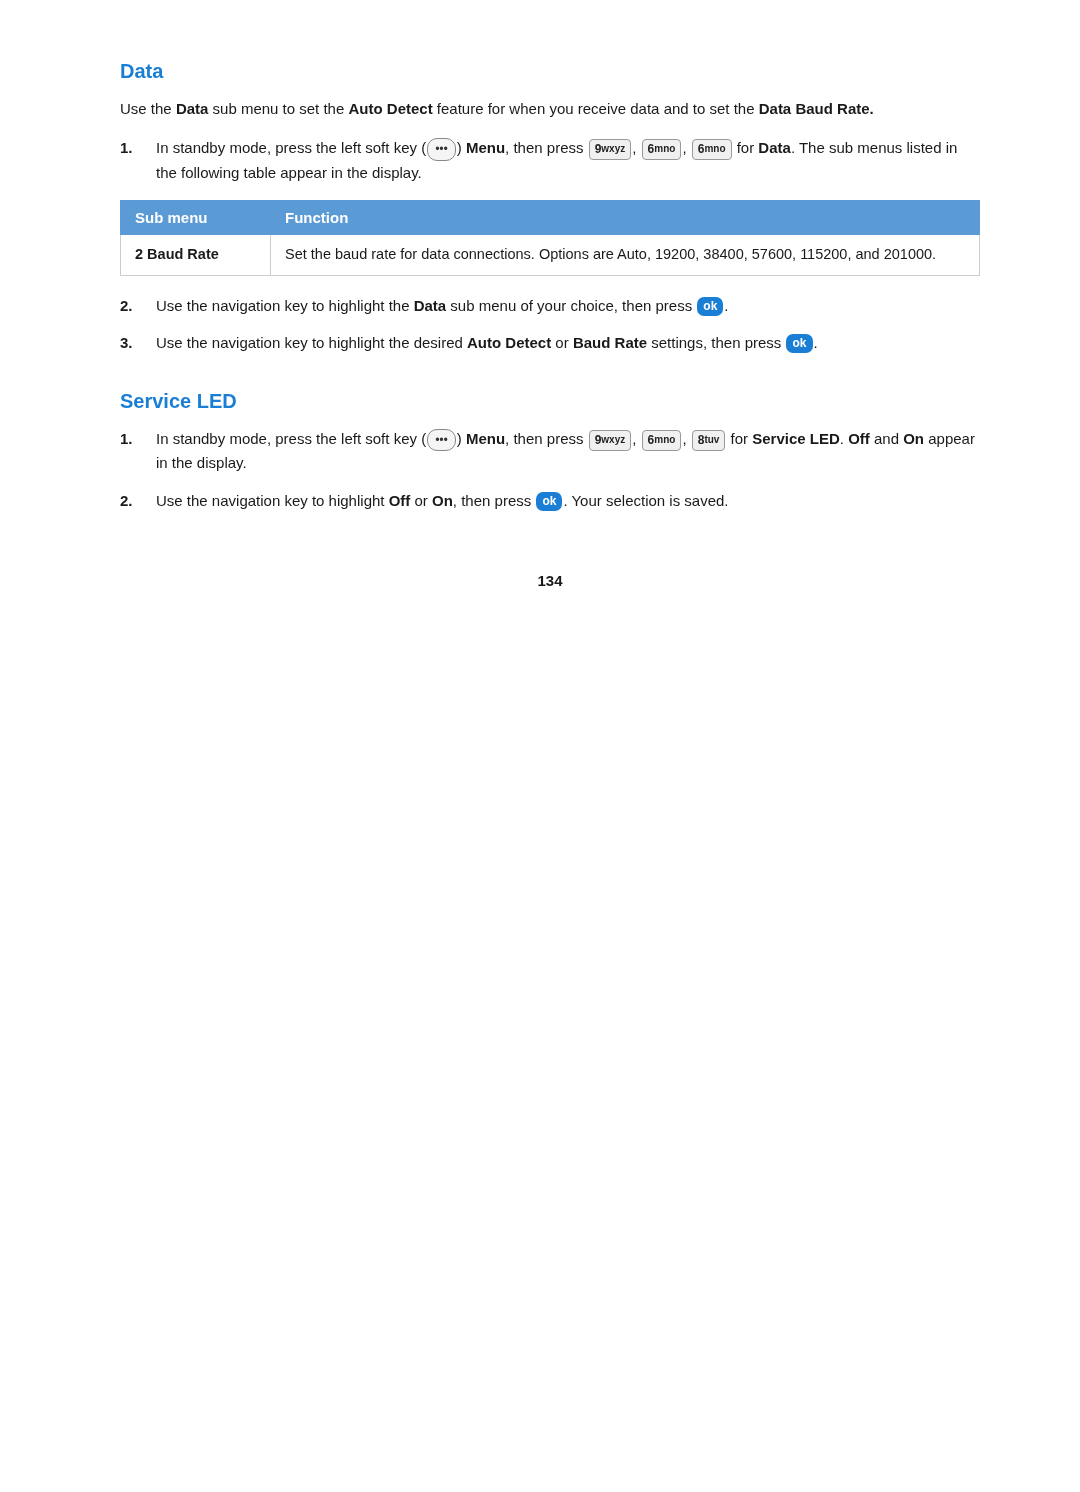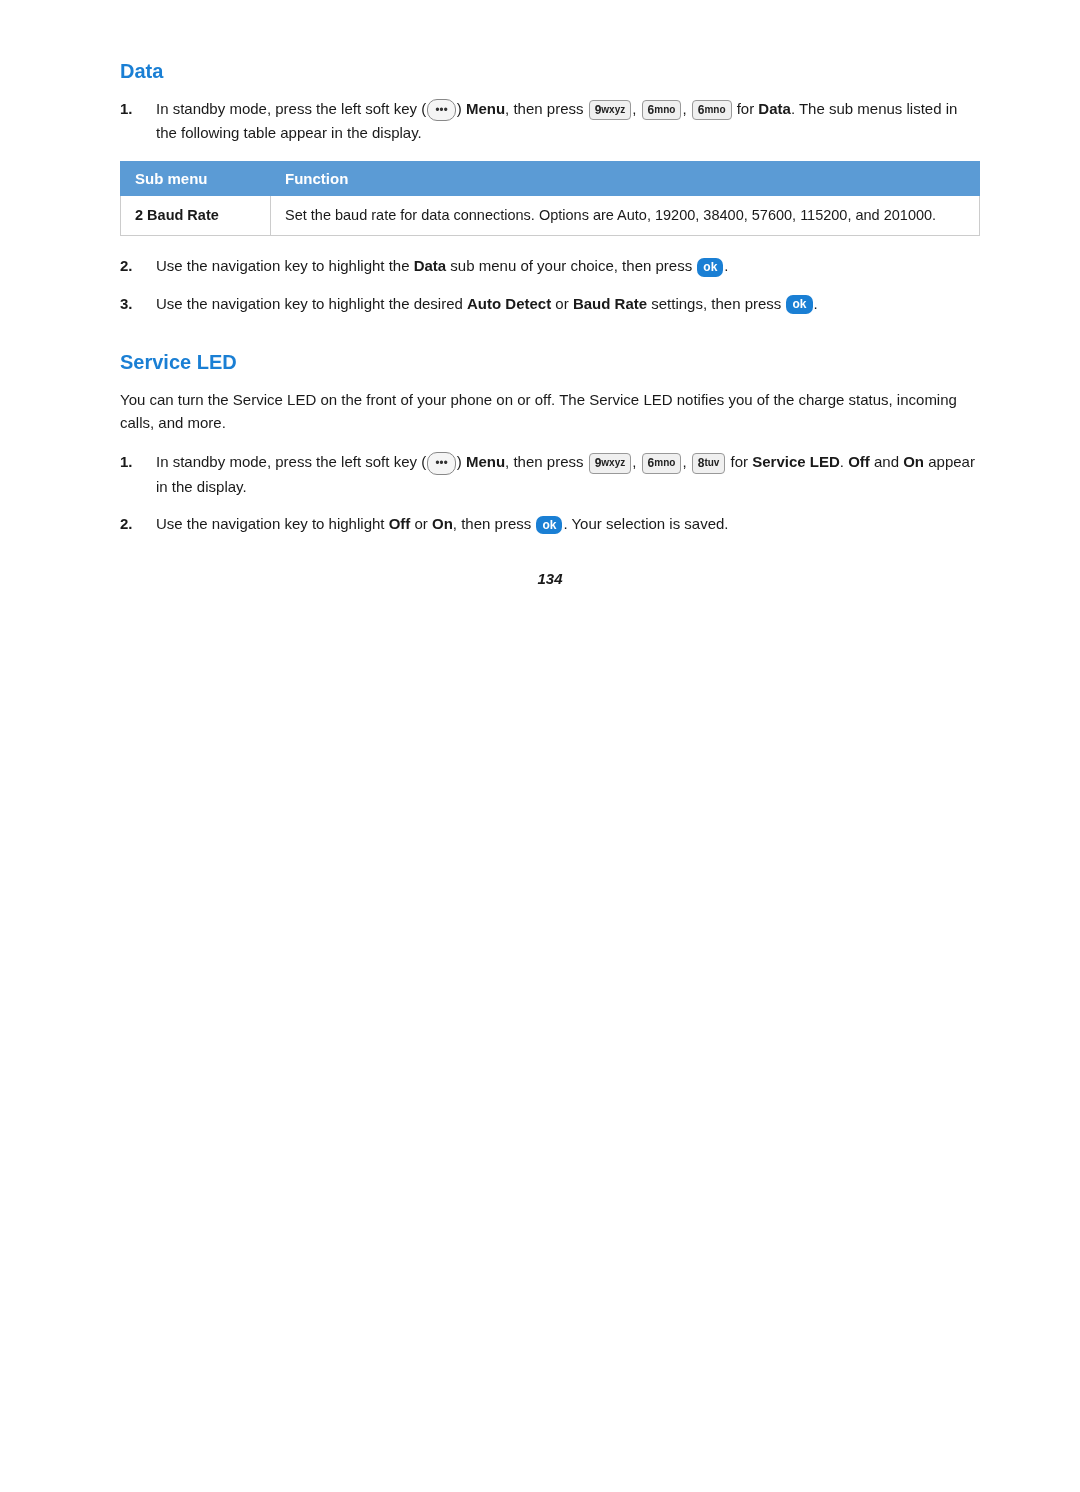--- a/index.html
+++ b/index.html
@@ -141,32 +141,35 @@
 
     .section-gap {
       margin-top: 36px;
       margin-bottom: 8px;
     }
 
     .page-number {
       text-align: center;
       font-weight: bold;
       font-size: 15px;
-      margin-top: 35px;
-      font-style: italic;
+      margin-top: 60px;
     }
 
     b { font-weight: bold; }
   </style>
 </head>
 <body>
 
 <section>
   <h2 class="section-title">Data</h2>
 
+  <p class="intro-text">
+    Use the <b>Data</b> sub menu to set the <b>Auto Detect</b> feature for
+    when you receive data and to set the <b>Data Baud Rate.</b>
+  </p>
 
   <ol class="numbered-list">
     <li>
       <span class="num">1.</span>
       <span class="content">
         In standby mode, press the left soft key (<span class="soft-key-icon">•••</span>) <b>Menu</b>,
         then press <span class="key-btn">9<sup>wxyz</sup></span>,
         <span class="key-btn">6 <sup>mno</sup></span>,
         <span class="key-btn">6 <sup>mno</sup></span>
         for <b>Data</b>. The sub menus listed in the following table appear in the display.
@@ -201,23 +204,20 @@
       <span class="content">
         Use the navigation key to highlight the desired <b>Auto Detect</b> or <b>Baud Rate</b> settings, then press <span class="ok-btn">ok</span>.
       </span>
     </li>
   </ol>
 </section>
 
 <section class="section-gap">
   <h2 class="section-title">Service LED</h2>
 
-  <p class="intro-text">
-    You can turn the Service LED on the front of your phone on or off. The Service LED notifies you of the charge status, incoming calls, and more.
-  </p>
 
   <ol class="numbered-list">
     <li>
       <span class="num">1.</span>
       <span class="content">
         In standby mode, press the left soft key (<span class="soft-key-icon">•••</span>) <b>Menu</b>,
         then press <span class="key-btn">9<sup>wxyz</sup></span>,
         <span class="key-btn">6 <sup>mno</sup></span>,
         <span class="key-btn">8 <sup>tuv</sup></span>
         for <b>Service LED</b>. <b>Off</b> and <b>On</b> appear in the display.

